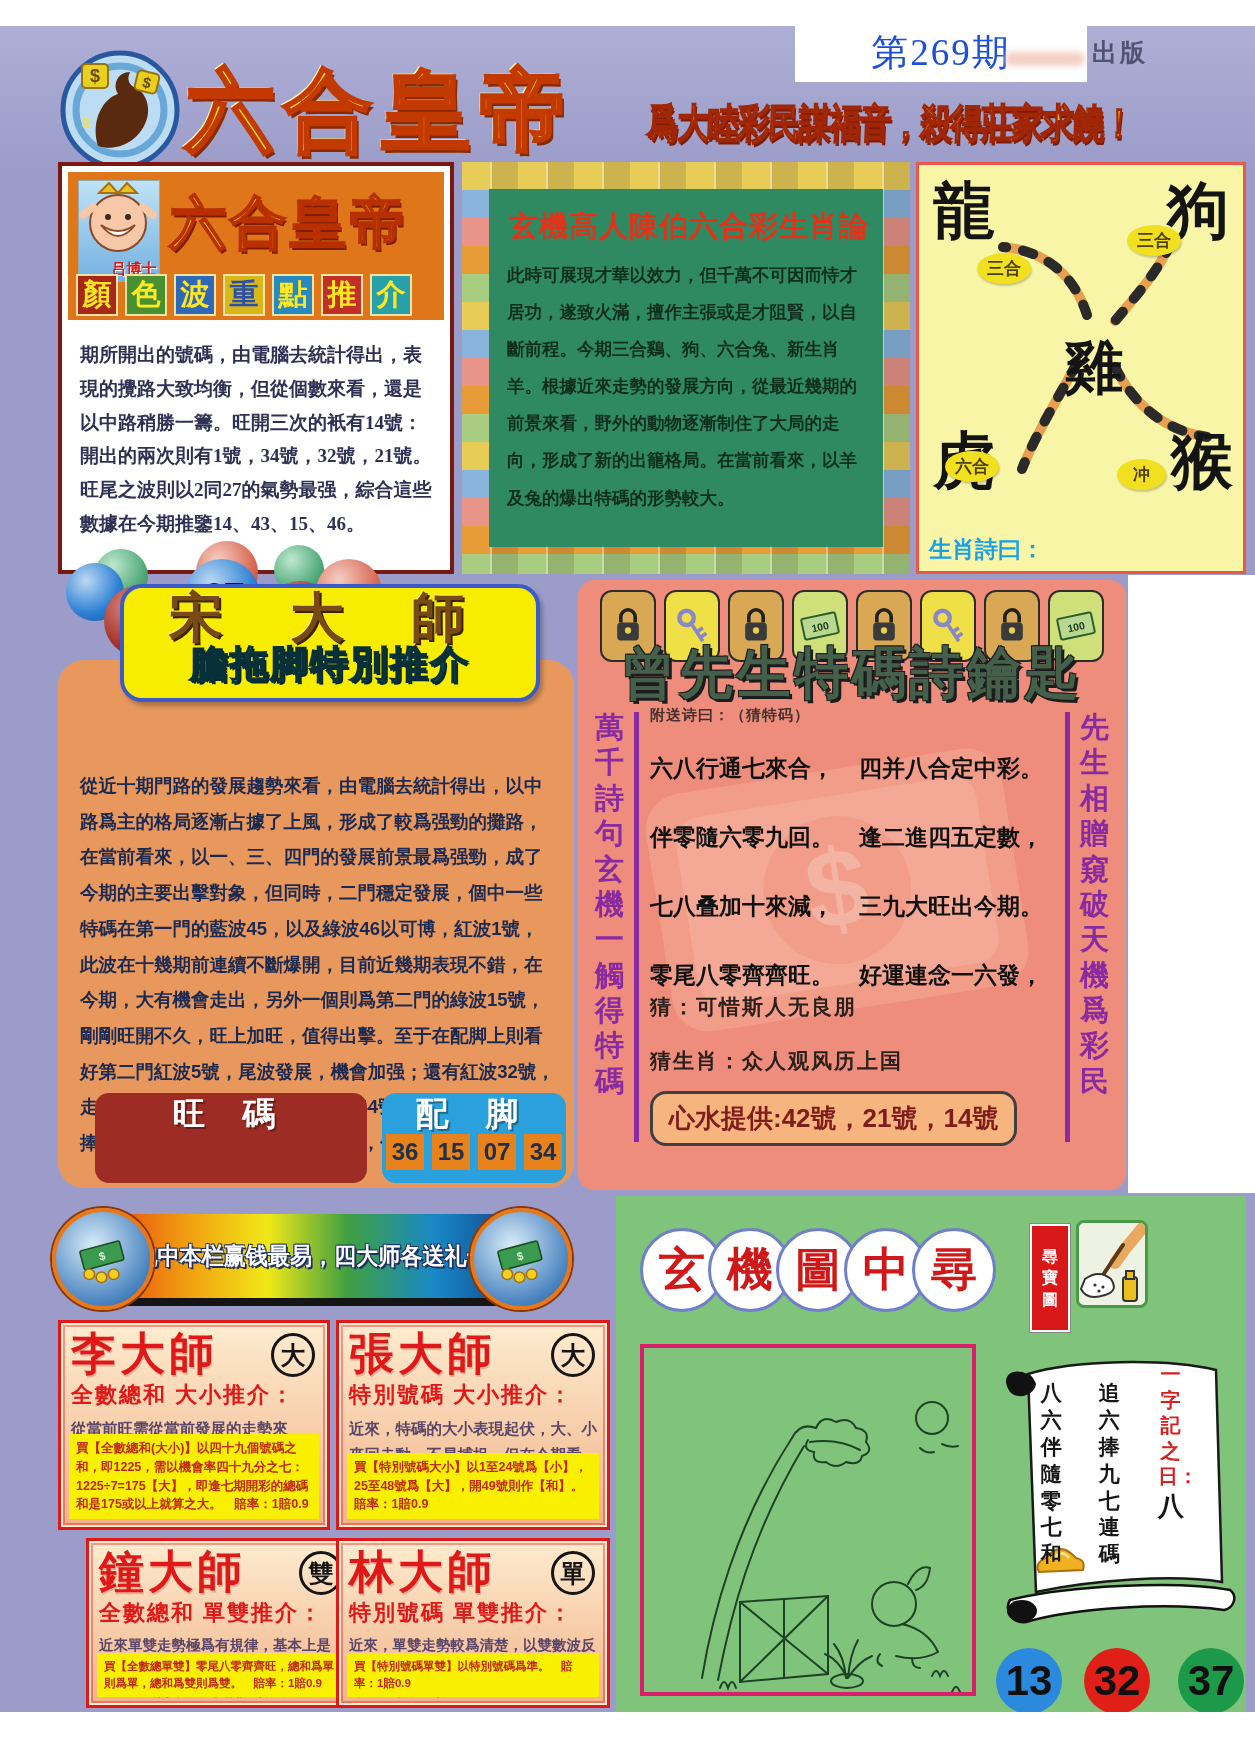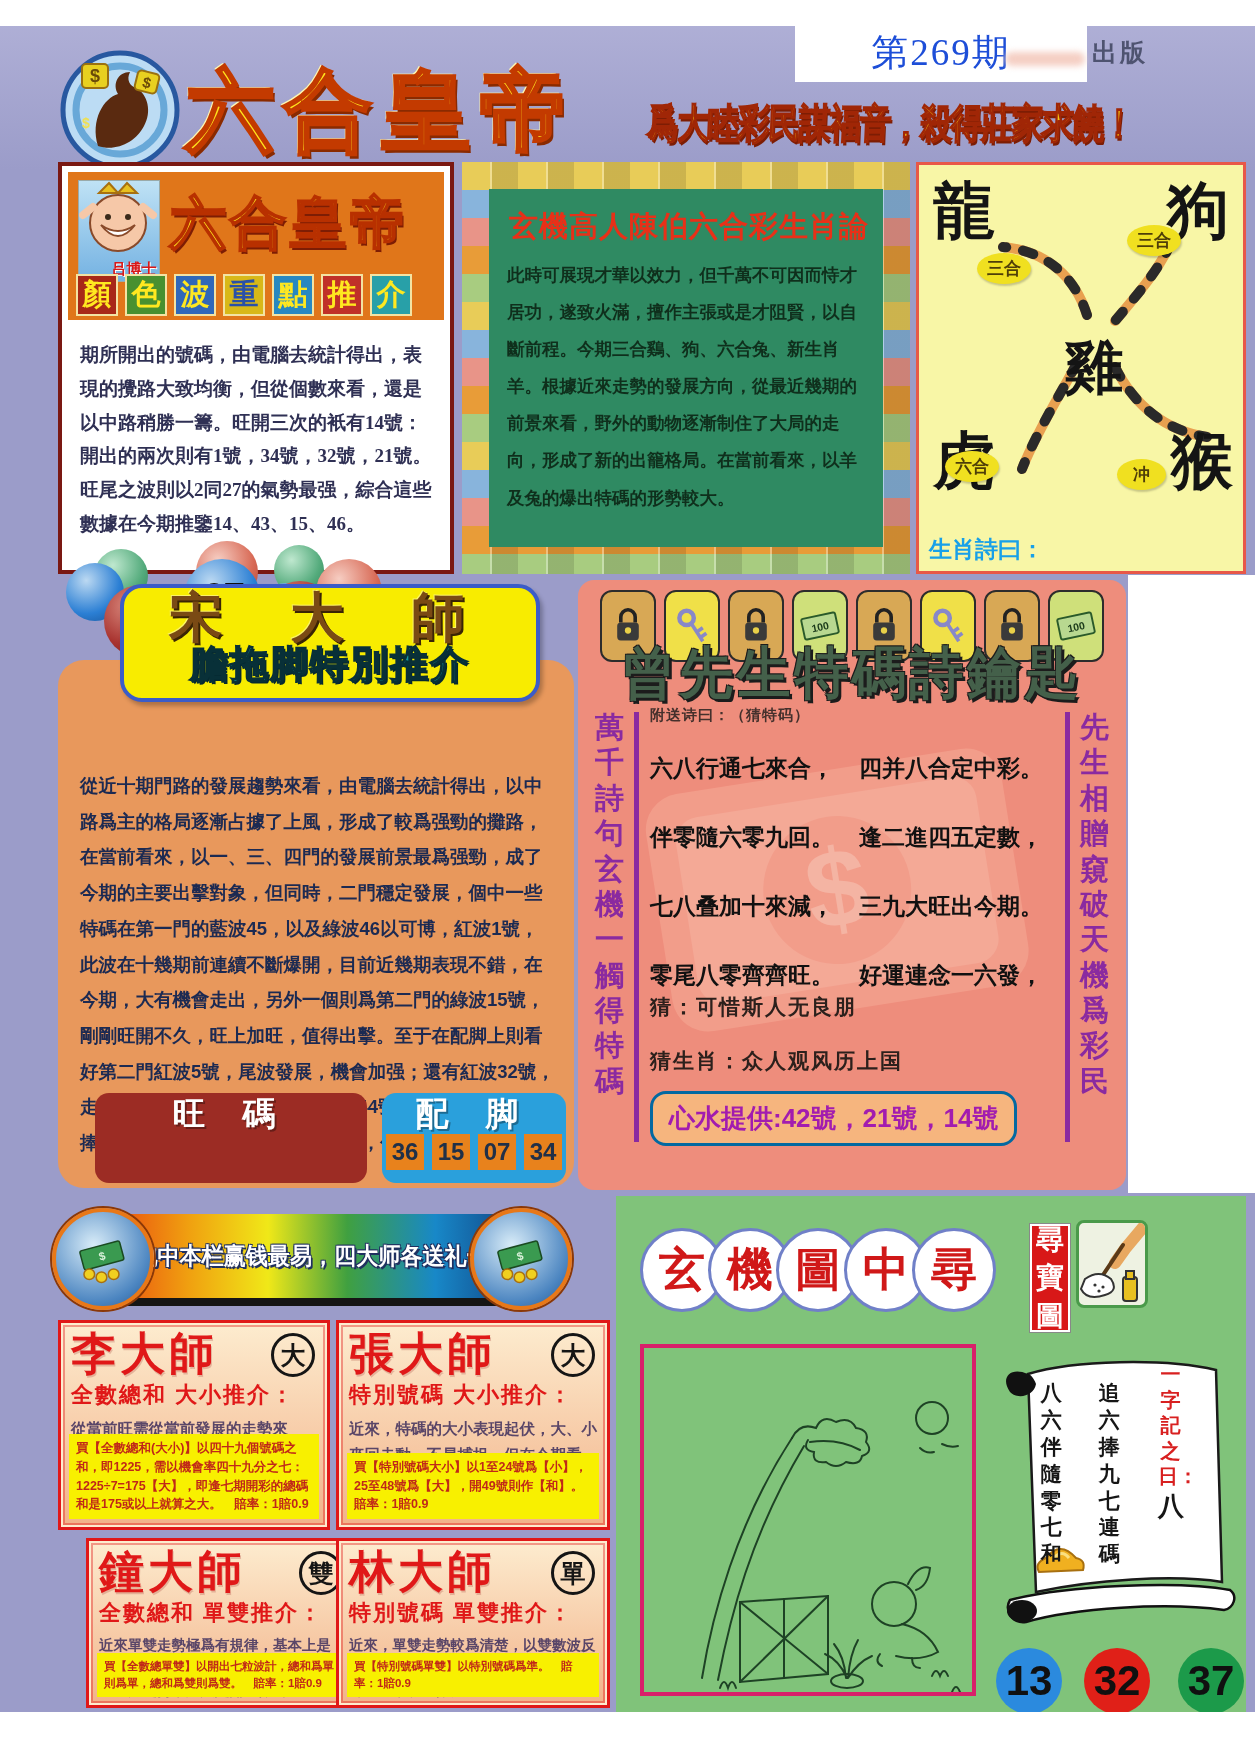--- a/index.html
+++ b/index.html
@@ -82,22 +82,22 @@
   .pe-vert{position:absolute;top:130px;font-size:29px;font-weight:900;color:#8a2aa0;
       width:1.35em;line-height:1.22;word-break:break-all;text-align:center;}
   .pe-vrule-l{position:absolute;left:56px;top:132px;height:430px;width:5px;background:#8a2aa0;}
   .pe-vrule-r{position:absolute;right:56px;top:132px;height:430px;width:5px;background:#8a2aa0;}
   .pe-center{position:absolute;left:72px;right:72px;top:126px;}
   .pe-note{font-size:15px;font-weight:700;color:#45302c;letter-spacing:1px;}
   .pe-poem{display:flex;margin-top:28px;position:relative;z-index:2;}
   .pe-col{width:50%;}
   .pe-line{font-size:23px;font-weight:900;color:#111;margin-bottom:38px;white-space:nowrap;}
   .pe-guess{font-family:"Liberation Serif",serif;font-size:21px;font-weight:700;color:#2c201c;margin-top:2px;letter-spacing:2px;position:relative;z-index:2;}
-  .pe-tip{display:inline-block;margin-top:16px;background:#f6b57e;border:3px solid #0369a1;border-radius:16px;
-      padding:7px 16px;font-size:26px;font-weight:900;color:#a21caf;position:relative;z-index:2;white-space:nowrap;}
+  .pe-tip{display:inline-block;margin-top:16px;background:#f6b57e;border:3px solid #404040;border-radius:16px;
+      padding:7px 16px;font-size:26px;font-weight:900;color:#7f1d1d;position:relative;z-index:2;white-space:nowrap;}
   .pe-watermark{position:absolute;left:60px;top:150px;opacity:.55;z-index:1;}
   
   .banner{left:58px;top:1202px;width:508px;height:108px;}
   .banner-bar{position:absolute;left:34px;right:34px;top:12px;height:84px;
       background:linear-gradient(90deg,#e83810,#f0a010 22%,#f0e818 40%,#40a040 58%,#1888c8 78%,#103878);
       box-shadow:6px 8px 0 #151515;display:flex;align-items:center;justify-content:center;}
   .banner-text{font-size:24px;font-weight:900;color:#fff;white-space:nowrap;transform:scaleX(.92);
       text-shadow:2px 2px 0 #203060,-1px -1px 0 #203060,1px -1px 0 #203060,-1px 1px 0 #203060;}
   .medallion{position:absolute;top:6px;width:94px;height:94px;border-radius:50%;
       background:radial-gradient(circle at 40% 35%,#d8ecf8,#4a84c0 70%,#2a5488);
@@ -115,21 +115,21 @@
       font-size:12.5px;font-weight:800;color:#c02818;line-height:1.5;}
   
   .panelG{left:616px;top:1196px;width:630px;height:516px;background:#80c37a;}
   .pg-bubbles{position:absolute;left:24px;top:32px;display:flex;}
   .pg-bubble{width:84px;height:84px;border-radius:50%;background:#fff;border:3px solid #7080c8;box-sizing:border-box;
       display:flex;align-items:center;justify-content:center;margin-left:-16px;}
   .pg-bubble:first-child{margin-left:0;}
   .pg-bchar{font-family:"Liberation Serif",serif;font-size:46px;font-weight:900;color:#d01818;}
   .pg-treasure{position:absolute;left:414px;top:28px;width:36px;height:104px;background:#d81818;border:2px solid #fff;
       box-shadow:0 0 0 1px #888;display:flex;align-items:center;justify-content:center;}
-  .pg-treasure-text{font-size:28px;font-weight:900;color:#fff;width:1.1em;line-height:1.35;word-break:break-all;text-align:center;}
+  .pg-treasure-text{font-size:16px;font-weight:900;color:#fff;width:1.1em;line-height:1.35;word-break:break-all;text-align:center;}
   .pg-dig{position:absolute;left:460px;top:24px;width:72px;height:88px;background:#eef2e2;border:3px solid #4a9a4a;border-radius:8px;box-sizing:border-box;overflow:hidden;}
   .pg-draw{position:absolute;left:24px;top:148px;width:336px;height:352px;border:4px solid #d8206a;box-sizing:border-box;}
   .pg-scroll{position:absolute;left:366px;top:140px;width:260px;height:312px;}
   .scroll-col{position:absolute;font-family:"Liberation Serif",serif;font-weight:700;color:#161616;
       width:1.25em;line-height:1.28;word-break:break-all;text-align:center;}
   .pg-num{position:absolute;width:66px;height:66px;border-radius:50%;display:flex;align-items:center;justify-content:center;
       font-size:42px;font-weight:800;color:#101010;}
   .white-right{left:1128px;top:575px;width:127px;height:618px;background:#fff;}
   .white-bottom{left:0;top:1712px;width:1255px;height:32px;background:#fff;}
 </style>
@@ -405,21 +405,21 @@
     <div class="m-body">近來，特碼的大小表現起伏，大、小來回走動，不易捕捉。但在今期看來，開大占據上風，大家可以依定而行。</div>
     <div class="m-note">買【特別號碼大小】以1至24號爲【小】，25至48號爲【大】，開49號則作【和】。　賠率：1賠0.9</div>
   </div>
   <div class="abs master" style="left:58px;top:1538px;width:272px;height:170px;margin-left:28px;">
     <div class="m-head">
       <span class="m-name">鐘大師</span>
       <span class="m-badge">雙</span>
     </div>
     <div class="m-sub">全數總和 單雙推介：</div>
     <div class="m-body" style="font-size:14.5px;line-height:1.55;">近來單雙走勢極爲有規律，基本上是錯波交替上升，在今期，雙數波明顯呈上升之勢，必定是開雙數的局面。</div>
-    <div class="m-note" style="font-size:11.5px;">買【全數總單雙】以開出七粒波計，總和爲單則爲單，總和爲雙則爲雙。　賠率：1賠0.9</div>
+    <div class="m-note" style="font-size:11.5px;">買【全數總單雙】零尾八零齊齊旺，總和爲單則爲單，總和爲雙則爲雙。　賠率：1賠0.9</div>
   </div>
   <div class="abs master" style="left:336px;top:1538px;width:274px;height:170px;">
     <div class="m-head">
       <span class="m-name">林大師</span>
       <span class="m-badge">單</span>
     </div>
     <div class="m-sub">特別號碼 單雙推介：</div>
     <div class="m-body" style="font-size:14.5px;line-height:1.55;">近來，單雙走勢較爲清楚，以雙數波反攻爲主的格局在近段時間表現較佳，目前看來，以單數波居先。</div>
     <div class="m-note" style="font-size:11.5px;">買【特別號碼單雙】以特別號碼爲準。　賠率：1賠0.9</div>
   </div>

